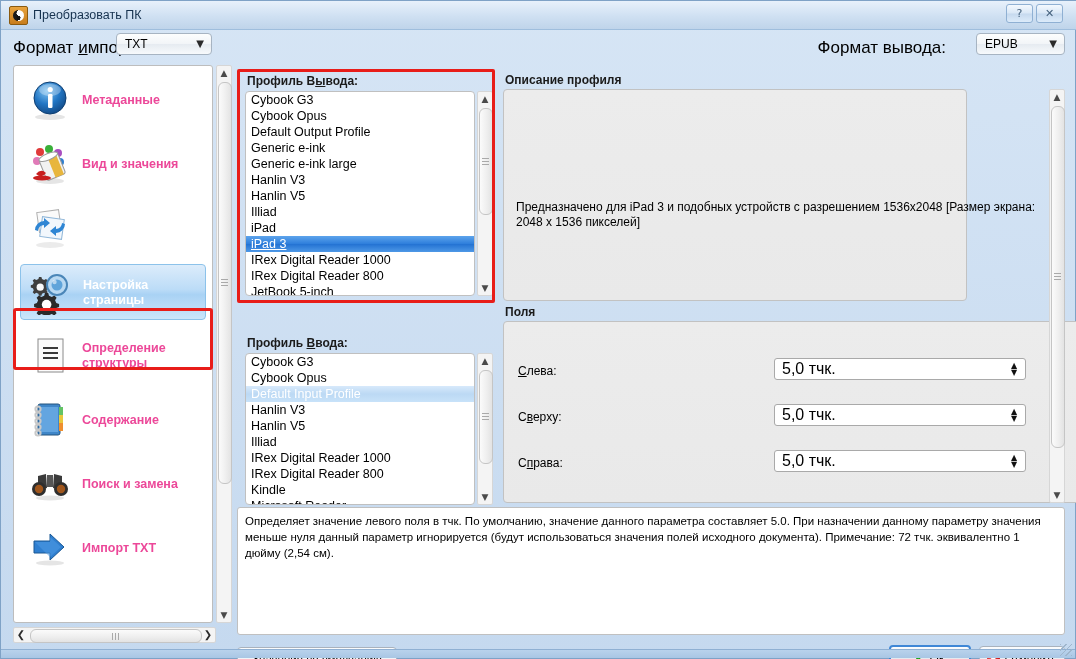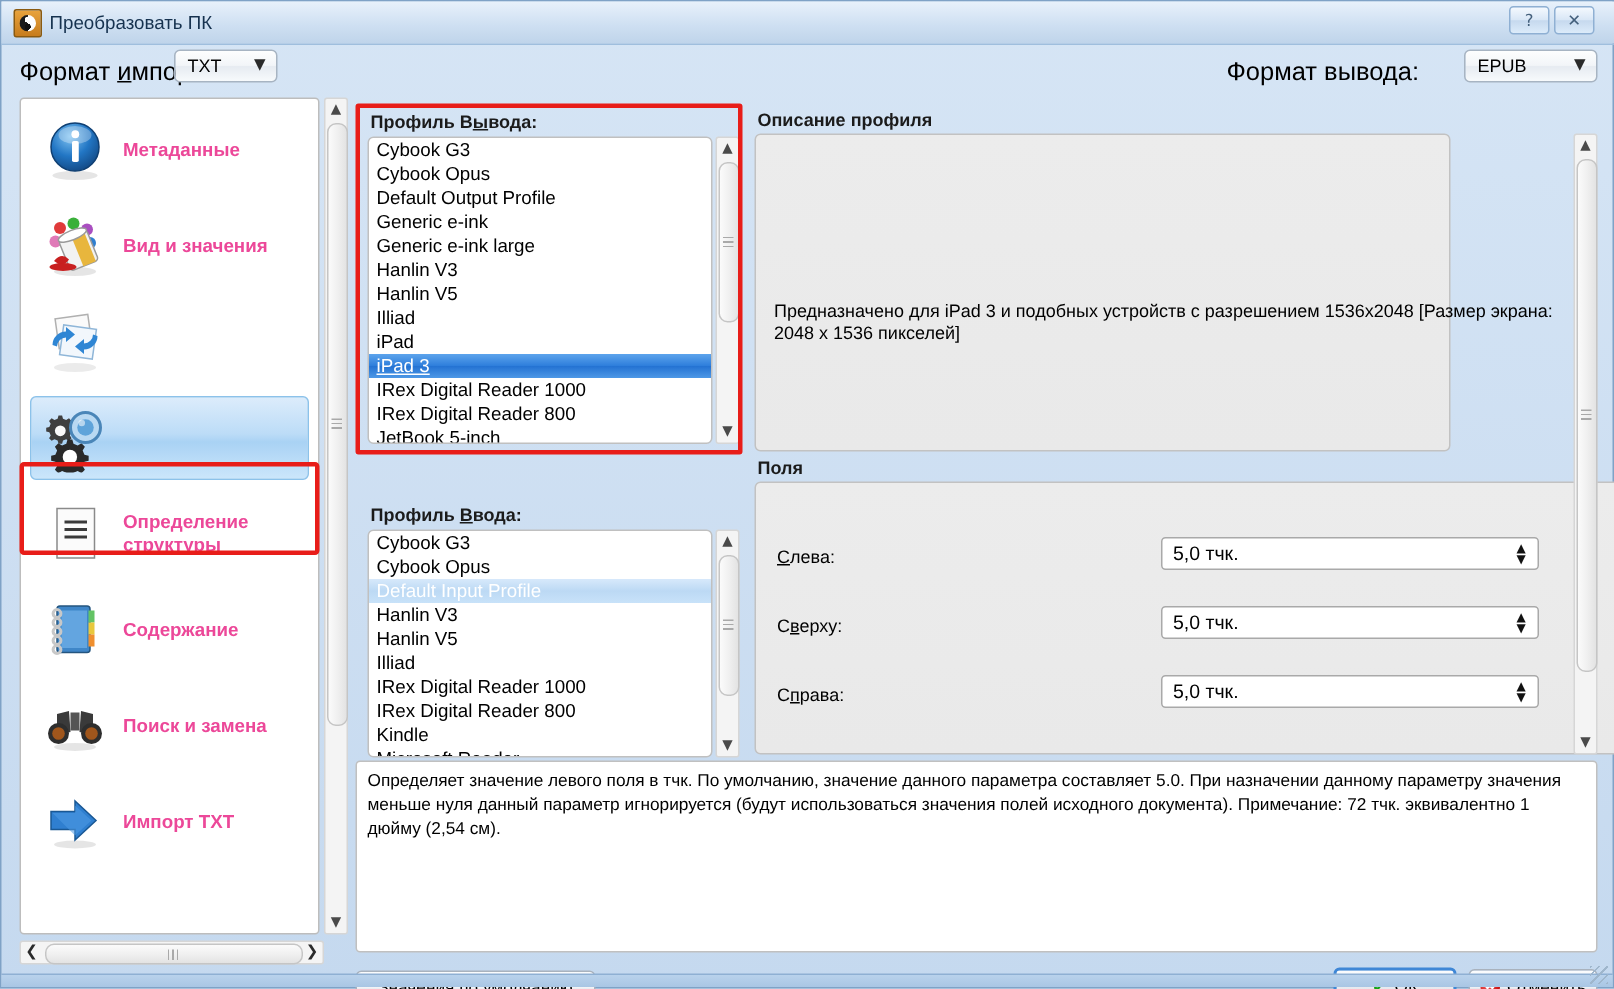--- a/index.html
+++ b/index.html
@@ -174,21 +174,21 @@
   #desc-text{
     position:absolute;left:12px;top:110px;width:524px;
     font-size:12px;line-height:15px;color:#000;
   }
   .fld-label{position:absolute;font-size:12px;color:#000;}
   .fld-label u{text-decoration:underline;}
   .spin{
     position:absolute;height:22px;width:252px;box-sizing:border-box;
     background:#fff;border:1px solid #a9a9a9;border-radius:3px;
   }
-  .spin .v{position:absolute;left:7px;top:0;height:20px;line-height:20px;font-size:13px;}
+  .spin .v{position:absolute;left:7px;top:0;height:20px;line-height:20px;font-size:16px;}
   .spin .ud{
     position:absolute;right:6px;top:2px;width:10px;height:16px;
     display:flex;flex-direction:column;justify-content:center;align-items:center;
     font-size:8px;line-height:7px;color:#111;font-family:"DejaVu Sans",sans-serif;
   }
 
   
   #helpbox{
     position:absolute;left:232px;top:478px;width:828px;height:128px;
     box-sizing:border-box;background:#fff;border:1px solid #c0c0c0;border-radius:3px;
@@ -242,21 +242,21 @@
       <span>✕</span>
     </div>
   </div>
 
   <div id="client">
 
     <div id="topbar">
       <div class="cmb-label" style="left:8px">
         Формат <u>и</u>мпорта:
       </div>
-      <div class="combo" style="left:111px;width:69px">
+      <div class="combo" style="left:111px;width:96px">
         <div class="val">TXT</div>
         <div class="arr">▼</div>
       </div>
 
       <div class="cmb-label" style="right:127px">Формат вывода:</div>
       <div class="combo" style="right:8px;width:89px">
         <div class="val">EPUB</div>
         <div class="arr">▼</div>
       </div>
     </div>
@@ -326,20 +326,21 @@
               <circle cx="13.2" cy="16.2" r="3.6" fill="#fafafa"></circle>
               <g fill="#2a2a2a">
                 <path d="M18 22 l3.2 0 l.8 2.8 l2.8 1.2 l2.5-1.5 l2.3 2.3 l-1.5 2.5 l1.2 2.8 l2.8 .8 l0 3.2 l-2.8 .8 l-1.2 2.8 l1.5 2.5 l-2.3 2.3 l-2.5-1.5 l-2.8 1.2 l-.8 2.8 l-3.2 0 l-.8-2.8 l-2.8-1.2 l-2.5 1.5 l-2.3-2.3 l1.5-2.5 l-1.2-2.8 l-2.8-.8 l0-3.2 l2.8-.8 l1.2-2.8 l-1.5-2.5 l2.3-2.3 l2.5 1.5 l2.8-1.2 z"></path>
               </g>
               <circle cx="19.6" cy="33.6" r="4.8" fill="#ffffff"></circle>
               <circle cx="30" cy="14" r="10" fill="#b9d9f2" stroke="#4a86b8" stroke-width="2"></circle>
               <circle cx="30" cy="14" r="5.5" fill="#5fa4da"></circle>
               <circle cx="27.5" cy="11" r="2.2" fill="#fff" opacity=".55"></circle>
             </svg>
           </div>
+          <div class="lbl">Настройка страницы</div>
         </div>
 
         <div class="side-item" style="top:262px">
           <div class="side-icon">
             <svg width="48" height="44" viewBox="0 0 48 44">
               <rect x="12" y="5" width="25" height="33" fill="#fbfbfb" stroke="#8a8a8a"></rect>
               <g stroke="#3a3a3a" stroke-width="2">
                 <line x1="17" y1="14" x2="32" y2="14"></line>
                 <line x1="17" y1="19" x2="32" y2="19"></line>
                 <line x1="17" y1="24" x2="32" y2="24"></line>

